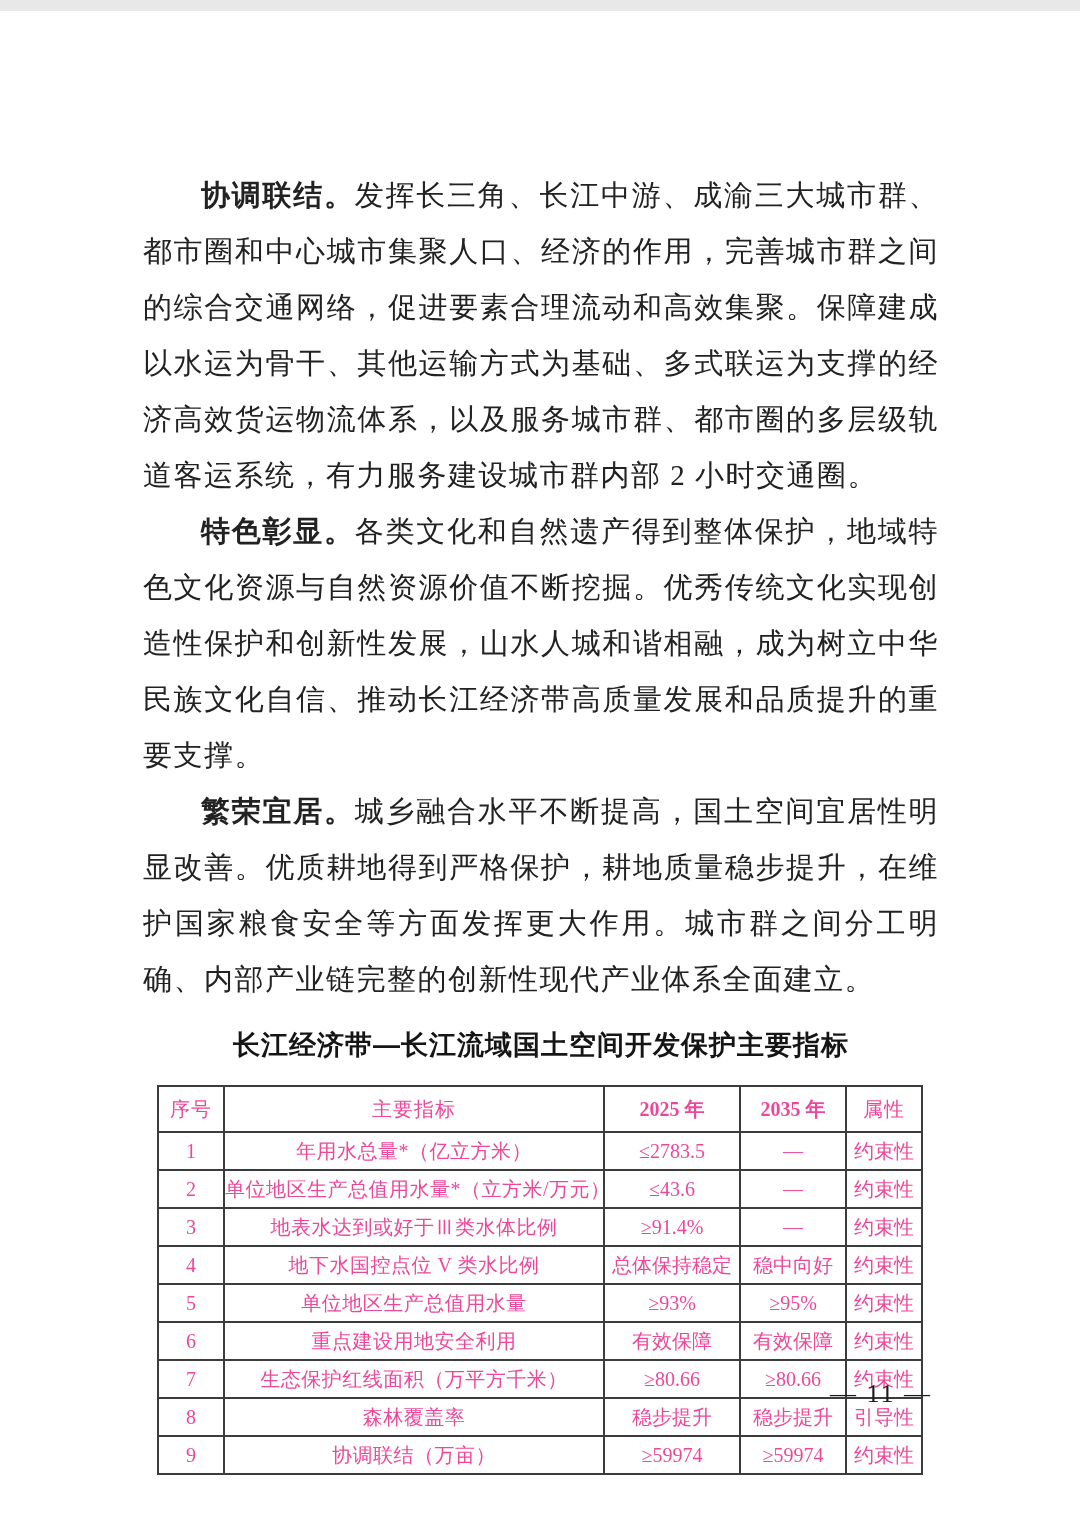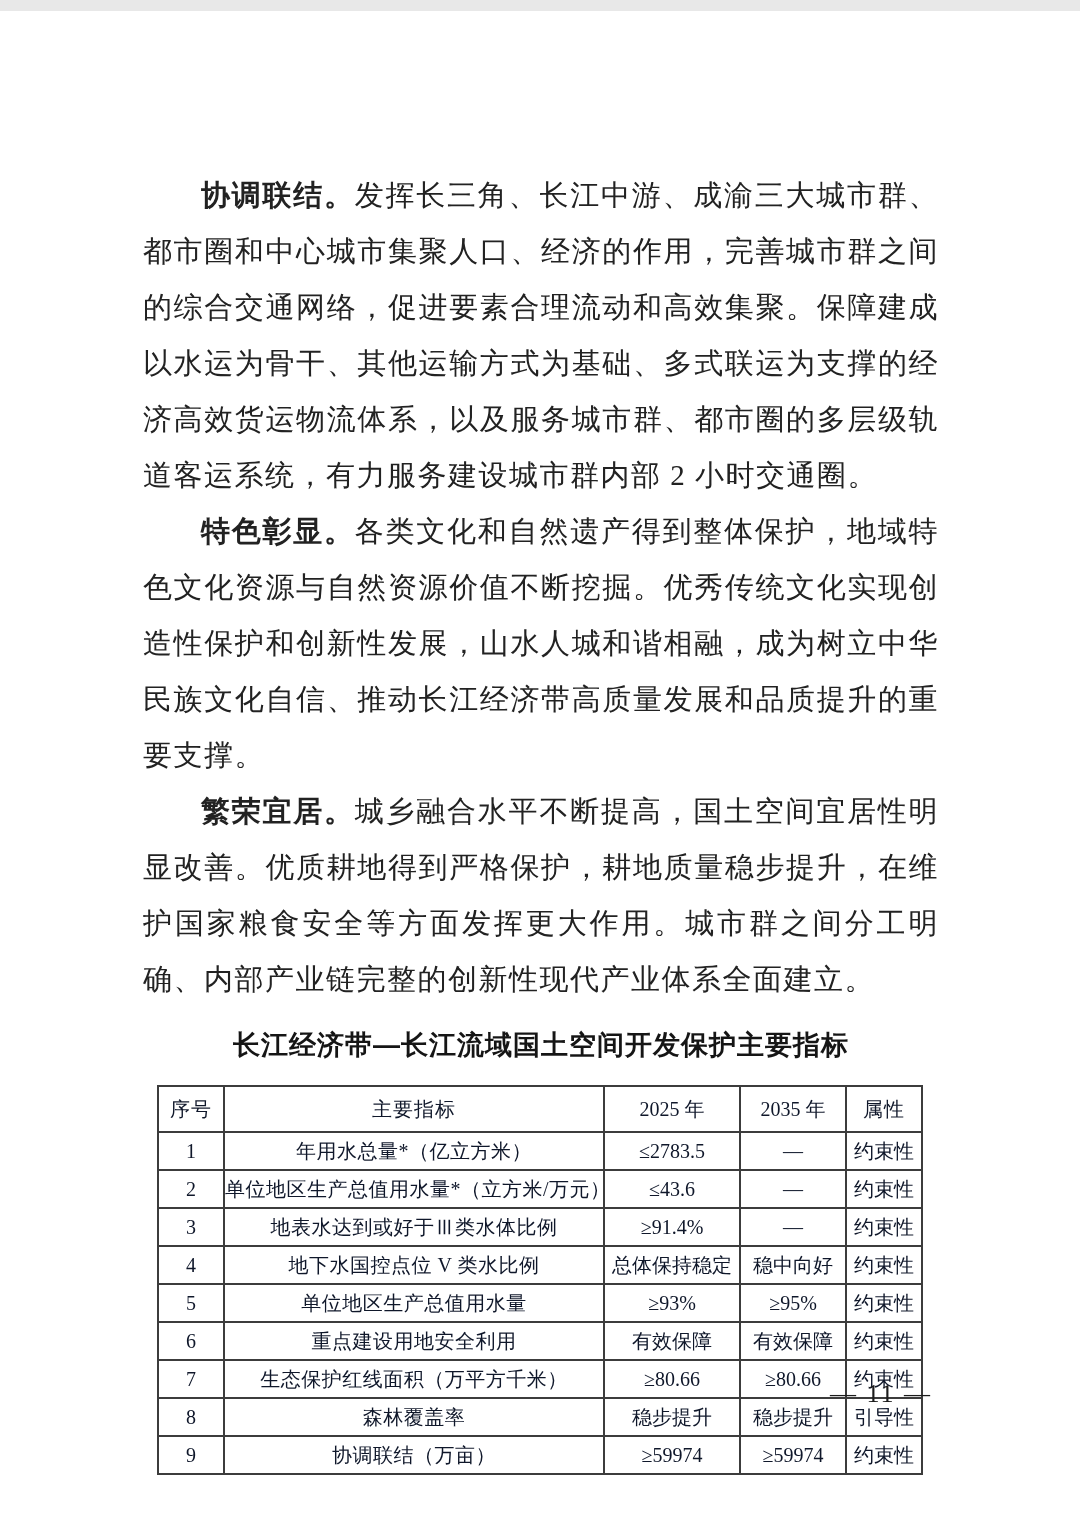--- a/index.html
+++ b/index.html
@@ -36,36 +36,36 @@
     line-height:44px;
     color:#151515;
     letter-spacing:1px;
   }
   table.indicators{
     margin:18px 0 0 14px;
     border-collapse:collapse;
     table-layout:fixed;
     width:764px;
     font-size:20px;
-    color:#0f172a;
+    color:#ec4899;
   }
   table.indicators th, table.indicators td{
     border:2px solid #3c3c3c;
     padding:0;
     text-align:center;
     vertical-align:middle;
     overflow:hidden;
     white-space:nowrap;
   }
   table.indicators th{
     height:44px;
     font-weight:normal;
     letter-spacing:1px;
   }
-  table.indicators th.year-col{font-weight:normal;letter-spacing:0;}
+  table.indicators th.year-col{font-weight:bold;letter-spacing:0;}
   table.indicators td{height:36px;}
   td.ind-cell{
     text-align:left;
     padding-left:22px;
     letter-spacing:0.5px;
   }
   .col-no{width:66px;}
   .col-ind{width:380px;}
   .col-2025{width:136px;}
   .col-2035{width:106px;}

